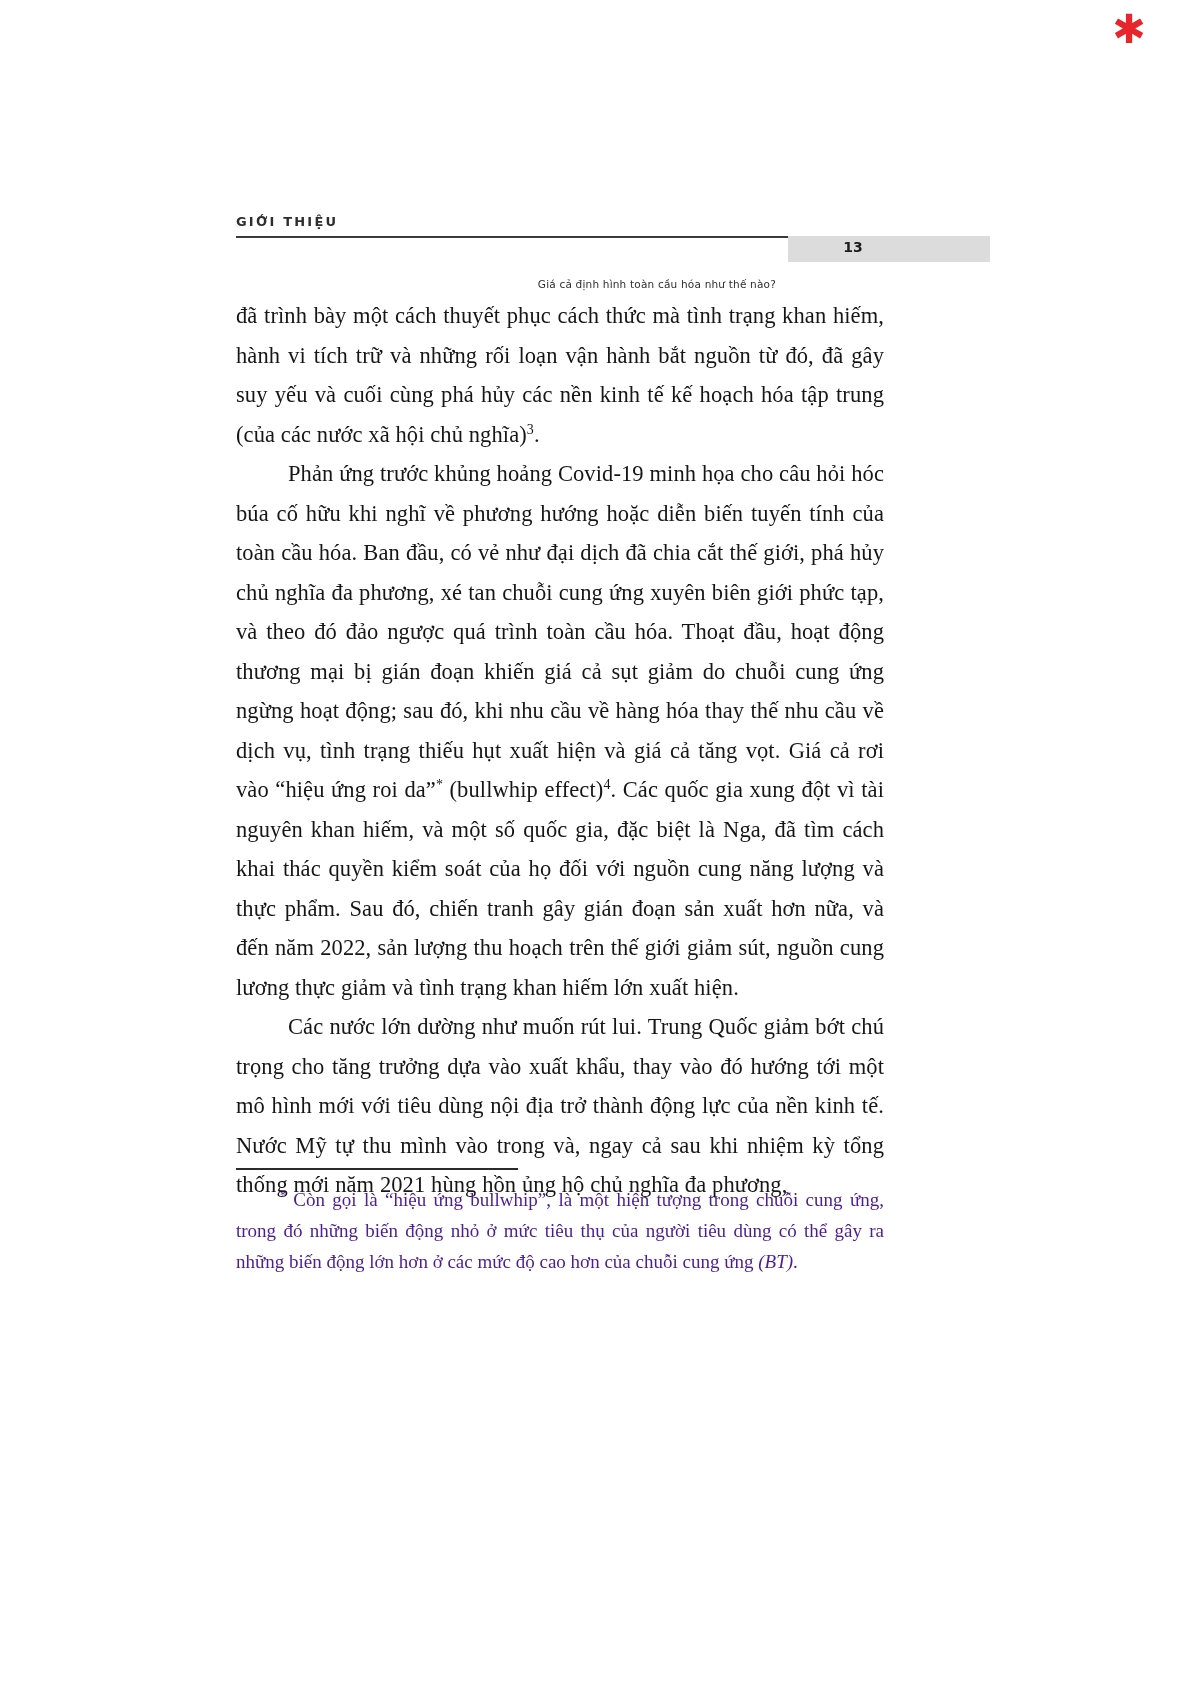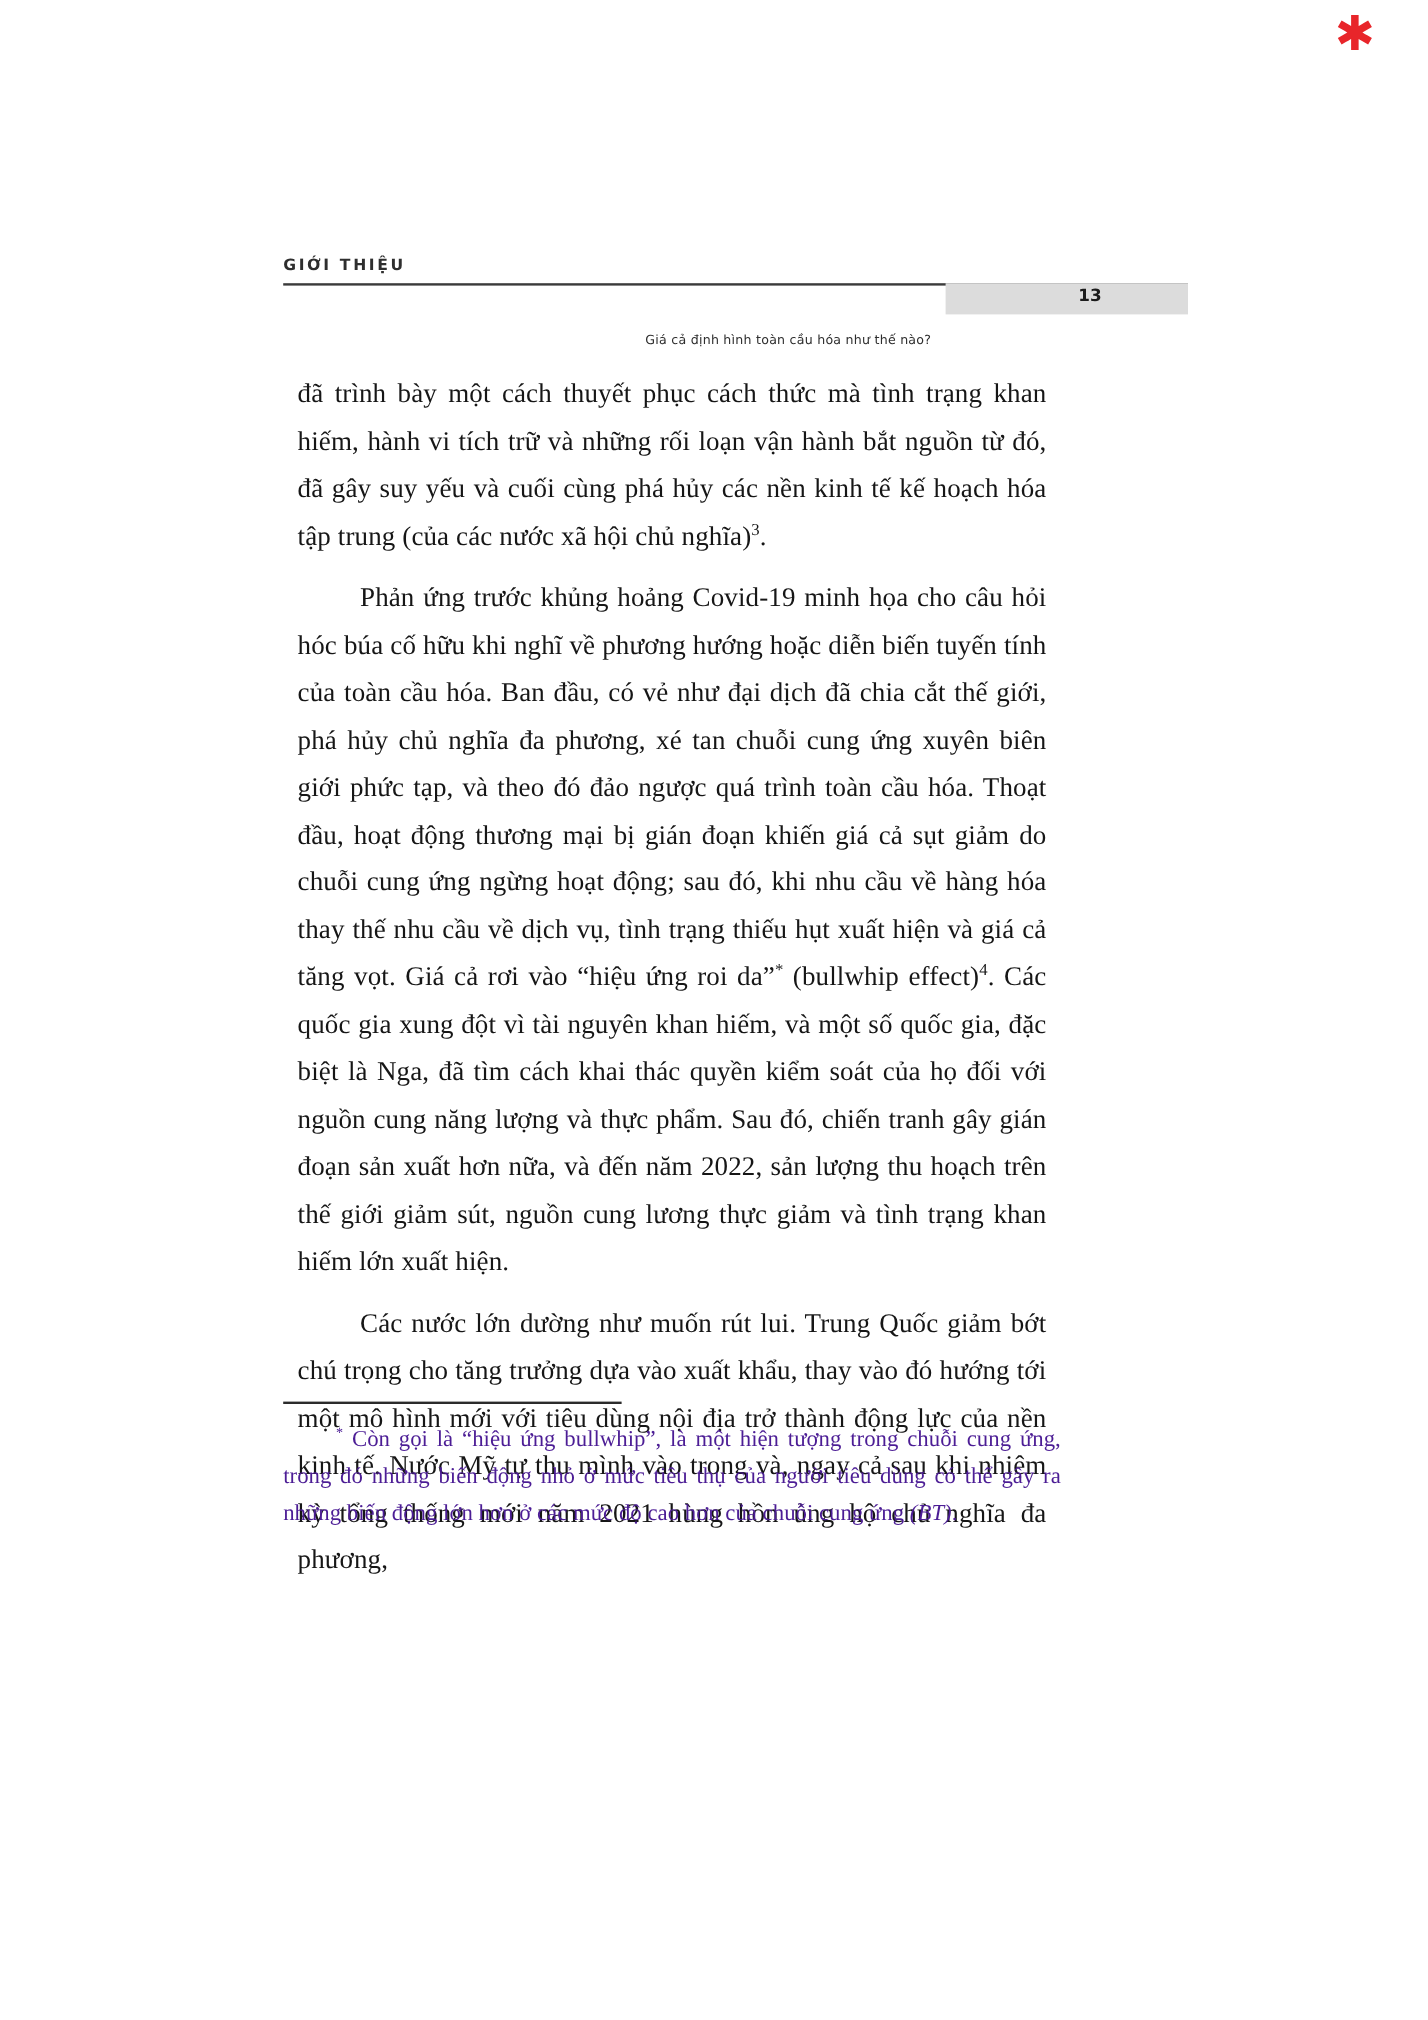--- a/index.html
+++ b/index.html
@@ -77,36 +77,36 @@
     top: 0px;
     width: 202px;
     height: 26px;
     background: #dcdcdc;
   }
   .page-number {
     position: absolute;
     left: 552px;
     top: 3px;
     width: 130px;
-    text-align: right;
+    text-align: center;
     font-family: "DejaVu Sans", sans-serif;
     font-weight: bold;
     font-size: 14px;
     color: #1c1c1c;
   }
 
   
   .body-col {
     position: absolute;
     left: 236px;
     top: 296px;
     width: 648px;
   }
   .body-col p {
-    margin: 12px;
+    margin: 0;
     font-size: 22.5px;
     line-height: 39.5px;
     color: #161616;
     text-align: justify;
     text-justify: inter-word;
     letter-spacing: 0.1px;
   }
   .body-col p.indent {
     text-indent: 52px;
   }

